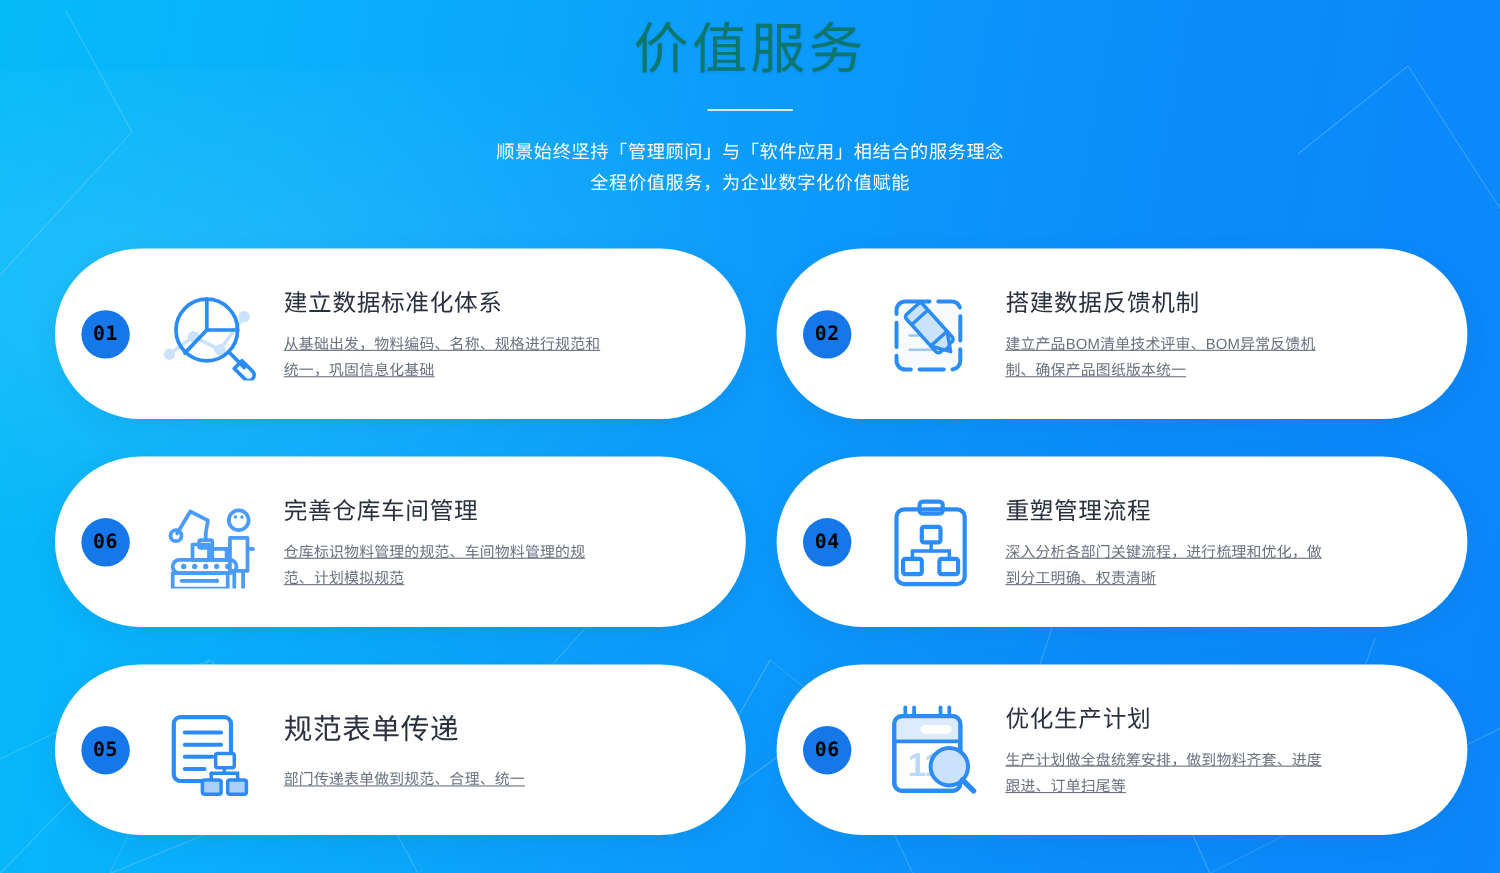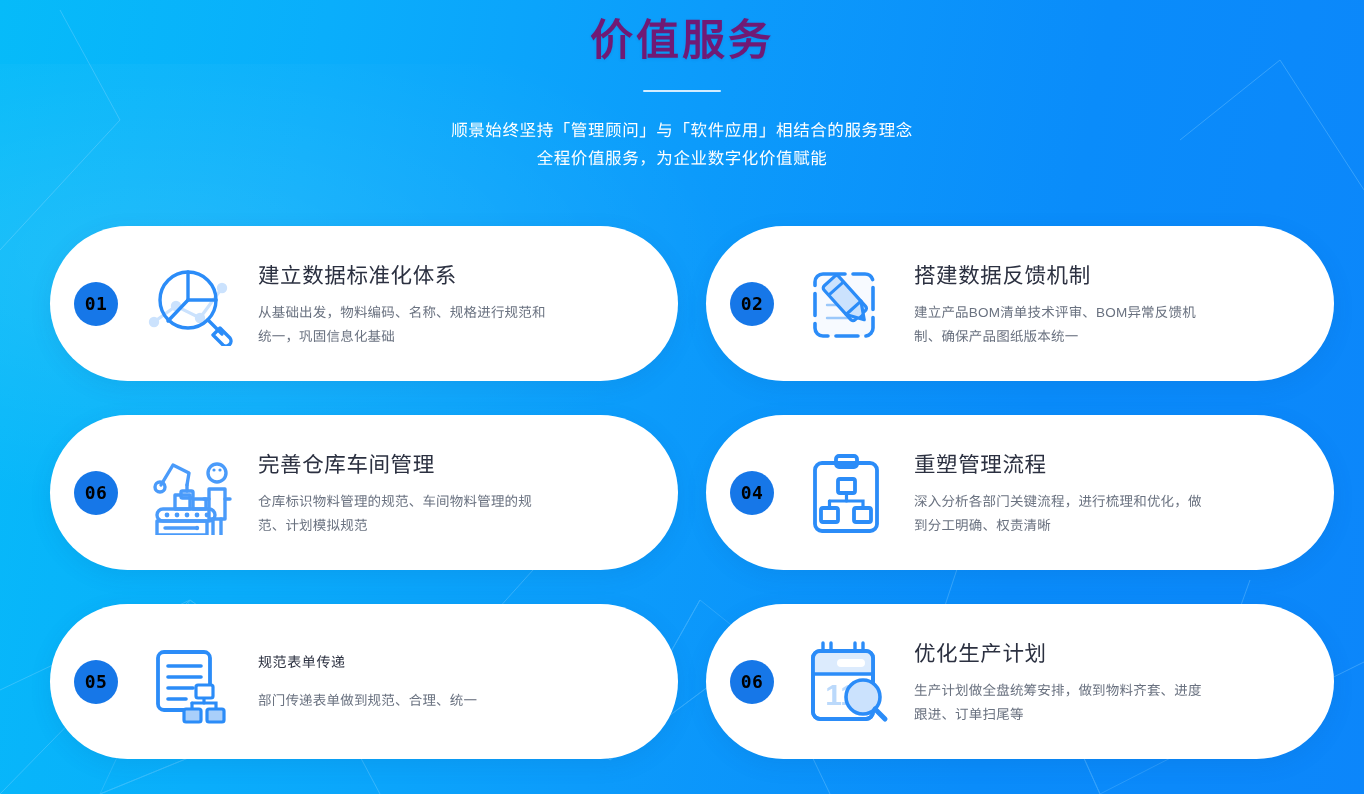--- a/index.html
+++ b/index.html
@@ -13,21 +13,21 @@
   
   .bg-net { position:absolute; inset:0; pointer-events:none; opacity:.30; }
   .bg-net line, .bg-net polygon { stroke:#9bdcff; fill:none; }
   .bg-glow { position:absolute; left:-10%; top:8%; width:70%; height:60%;
       background:radial-gradient(ellipse at 30% 40%, rgba(255,255,255,.10), rgba(255,255,255,0) 62%);
       pointer-events:none; }
 
   
   .header { position:relative; text-align:center; padding-top:14px; }
   .page-title {
-     font-size:43px; font-weight:700; color:#701a75; letter-spacing:3px;
+     font-size:50px; font-weight:400; color:#0f766e; letter-spacing:3px;
      line-height:1.25; text-shadow:0 1px 3px rgba(0,60,130,.13);
   }
   .title-rule { width:78px; height:2px; background:rgba(255,255,255,.82);
      margin:22px auto 0; border-radius:2px; }
   .subtitle { margin-top:24px; color:#ffffff; font-size:16.5px; line-height:28px;
      letter-spacing:.6px; font-weight:400; }
 
   
   .cards {
     position:absolute; left:50px; top:226px; width:1284px;
@@ -45,25 +45,25 @@
     font-size:18px; font-weight:700; letter-spacing:.5px;
     margin-left:24px;
     font-family:"DejaVu Sans Mono","Liberation Mono",monospace;
   }
   .icon-wrap { flex:0 0 auto; width:108px; height:96px; margin-left:18px;
      display:flex; align-items:center; justify-content:center; }
   .icon-wrap svg { display:block; }
   .card-text { flex:1 1 auto; padding-left:14px; padding-right:34px; }
   .card-title { font-size:21.5px; font-weight:400; color:#2B3040; letter-spacing:.6px; }
   .card-desc { margin-top:12px; font-size:13.5px; line-height:24px; color:#6A7280;
-     letter-spacing:.2px; max-width:330px; }
+     letter-spacing:.2px; max-width:330px;text-decoration:underline; }
   .card-desc.wide { max-width:360px; }
   
   .card.single .card-desc { margin-top:18px; }
-  .card.single .card-title { font-size:14px; }
+  .card.single .card-title { font-size:26px; }
 </style>
 </head>
 <body>
 
 <svg class="bg-net" viewBox="0 0 1364 794" preserveAspectRatio="none">
   <g stroke-width="1">
     <line x1="0" y1="690" x2="190" y2="600"></line>
     <line x1="190" y1="600" x2="330" y2="700"></line>
     <line x1="330" y1="700" x2="470" y2="640"></line>
     <line x1="470" y1="640" x2="610" y2="760"></line>

